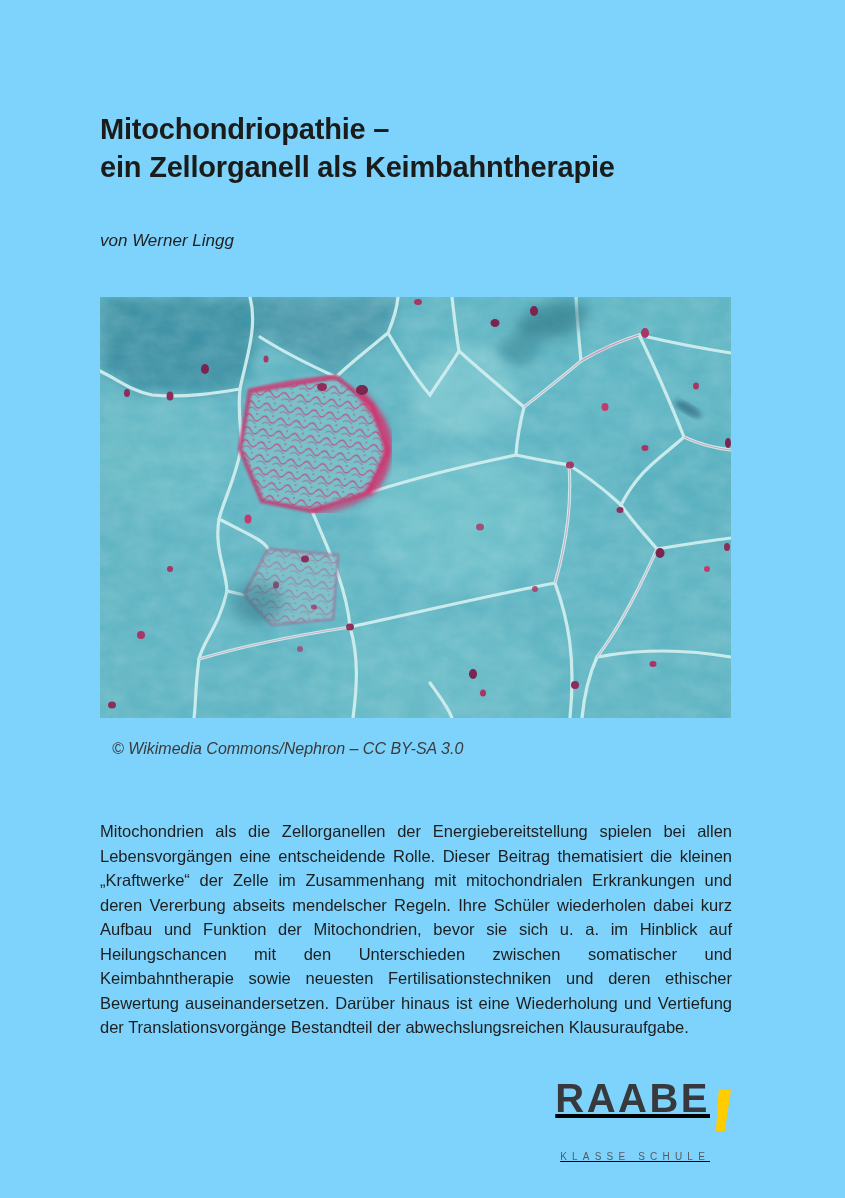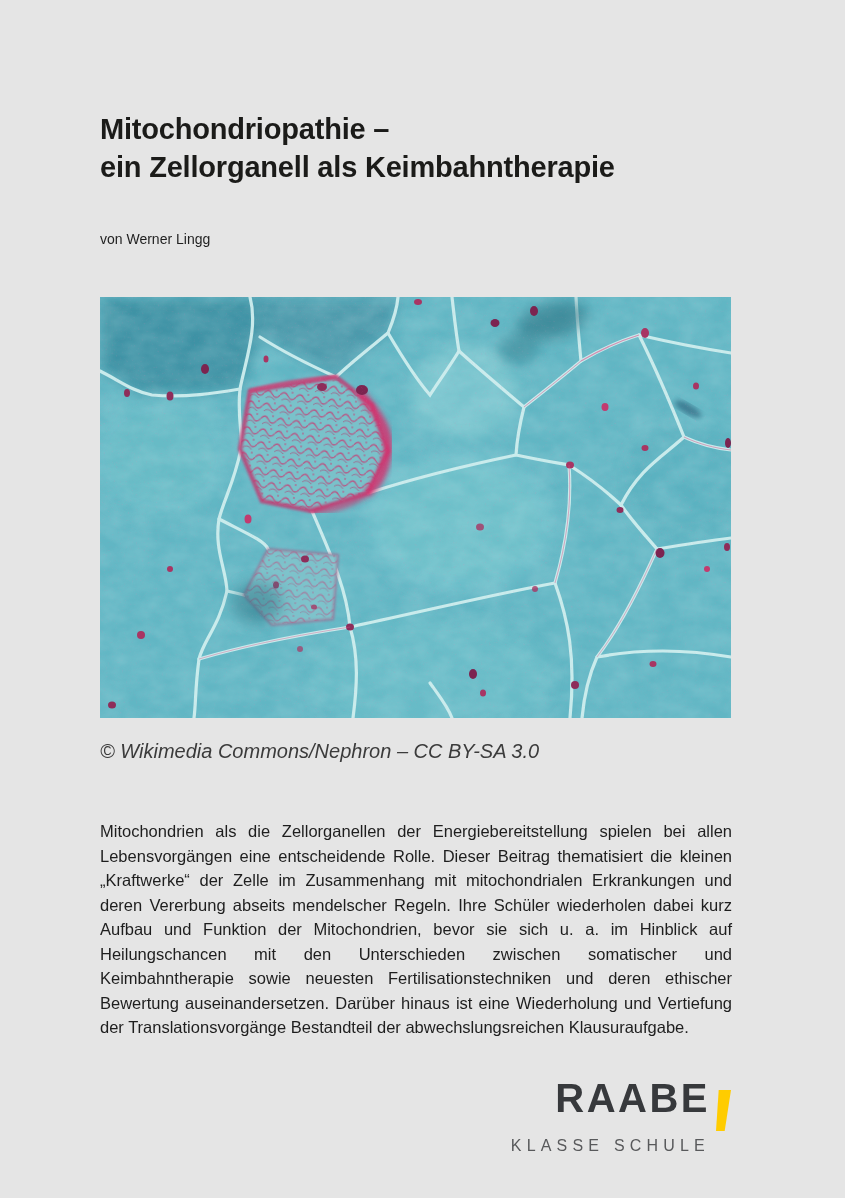--- a/index.html
+++ b/index.html
@@ -3,61 +3,62 @@
 <meta charset="utf-8">
 <style>
   * { box-sizing: border-box; margin: 0; padding: 0; }
   html, body { background: #ffffff; }
   body { font-family: "Liberation Sans", sans-serif; }
 
   .page {
     position: relative;
     width: 845px;
     height: 1198px;
-    background: #e5e5e5;
+    background: #7dd3fc;
     overflow: hidden;
   }
 
   .doc-title {
     position: absolute;
     left: 100px;
     top: 110px;
     width: 640px;
     font-size: 29px;
     font-weight: 700;
     line-height: 38px;
     color: #1b1b19;
     letter-spacing: -0.2px;
   }
   .doc-title span { display: block; }
 
   .author-line {
     position: absolute;
     left: 100px;
     top: 231px;
-    font-size: 14px;
+    font-size: 17px;
     color: #1f1f1f;
+    font-style: italic;
   }
 
   .figure-wrap {
     position: absolute;
     left: 100px;
     top: 297px;
     width: 631px;
     height: 421px;
     overflow: hidden;
     background: var(--color-stain-teal, #61b6c4);
   }
   .figure-wrap svg { display: block; width: 631px; height: 421px; }
 
   .figure-caption {
     position: absolute;
-    left: 100px;
+    left: 112px;
     top: 740px;
-    font-size: 20px;
+    font-size: 16px;
     font-style: italic;
     color: #3b3b3b;
   }
 
   .body-text {
     position: absolute;
     left: 100px;
     top: 811px;
     width: 632px;
     font-size: 16.5px;
@@ -67,20 +68,21 @@
     margin-top: 8px;
   }
 
   .logo {
     position: absolute;
     top: 1081px;
     right: 114px;
     display: flex;
     flex-direction: column;
     align-items: flex-end;
+    text-decoration: underline;
   }
   .logo-row {
     display: flex;
     align-items: flex-start;
   }
   .logo-brand {
     font-size: 40px;
     font-weight: 700;
     letter-spacing: 2.5px;
     line-height: 34px;
@@ -89,23 +91,23 @@
   .logo-comma {
     display: inline-block;
     width: 15px;
     height: 41px;
     margin-left: 6px;
     margin-top: 9px;
     background: var(--color-brand-yellow, #ffcc00);
     clip-path: polygon(18% 0%, 100% 0%, 58% 100%, 0% 100%);
   }
   .logo-tagline {
-    margin-top: 6px;
+    margin-top: 20px;
     margin-right: 21px;
-    font-size: 16px;
+    font-size: 10px;
     font-weight: 400;
     letter-spacing: 5.2px;
     color: var(--color-tagline-gray, #58595b);
   }
 </style>
 </head>
 <body>
 
 <div class="page">
 

